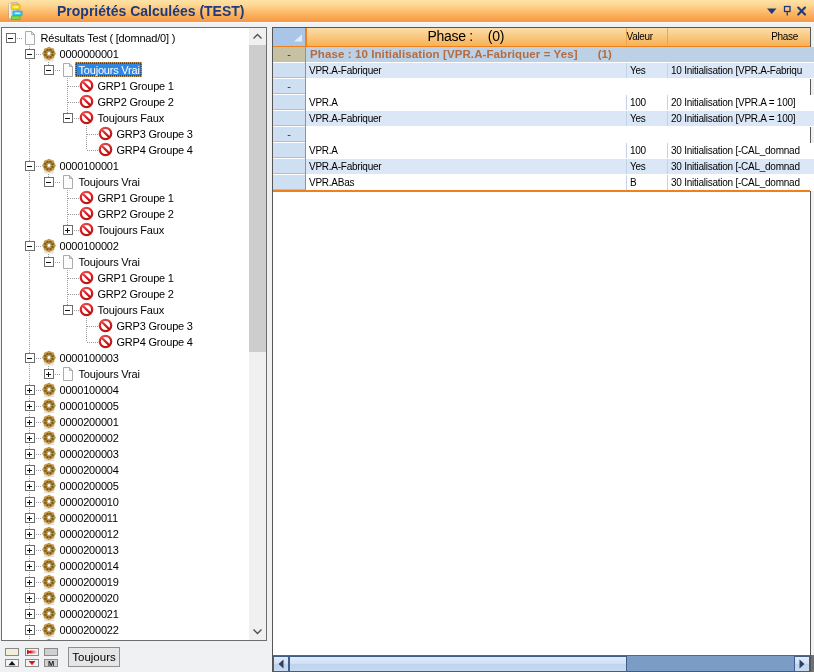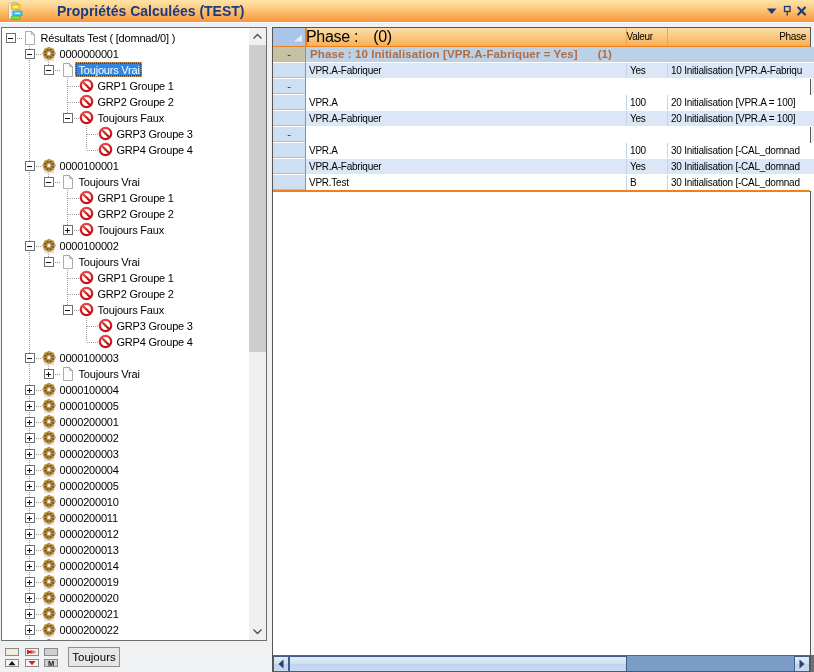--- a/index.html
+++ b/index.html
@@ -319,23 +319,23 @@
         <path d="M4.5 6.5 L8.5 10.5 L12.5 6.5" stroke="#505050" stroke-width="1.4" fill="none"></path>
       </svg>
  </div>
 </div>
 
 <div id="gridpanel">
 <div class="abs" style="left:0;top:0;width:32px;height:18px;background:#a9c6e8"></div>
 <svg class="abs" style="left:21px;top:6px" width="9" height="8">
       <path d="M0 7.5 L8 7.5 L8 0.5 Z" fill="#e6edf8"></path>
     </svg>
-<div class="abs" style="left:33px;top:0;width:320.5px;height:18px;background:linear-gradient(180deg,#fcdda9,#f7b154);border-right:1px solid #eda64e;font-size:16px;letter-spacing:-0.3px;line-height:17px">Phase :<span style="padding-left:15px">(0)</span></div>
+<div class="abs" style="left:33px;top:0;width:320.5px;height:18px;background:linear-gradient(180deg,#fcdda9,#f7b154);border-right:1px solid #eda64e;text-align:center;font-size:14px;letter-spacing:-0.3px;line-height:17px">Phase :<span style="padding-left:15px">(0)</span></div>
 <div class="abs" style="left:353.5px;top:0;width:41px;height:18px;background:linear-gradient(180deg,#fcdda9,#f7b154);border-right:1px solid #eda64e;font-size:10px;letter-spacing:-0.3px;line-height:17px">Valeur</div>
-<div class="abs" style="left:394.5px;top:0;width:142.5px;height:18px;background:linear-gradient(180deg,#fcdda9,#f7b154);font-size:10px;letter-spacing:-0.3px;line-height:17px;text-align:right;padding-right:4px">Phase</div>
+<div class="abs" style="left:394.5px;top:0;width:142.5px;height:18px;background:linear-gradient(180deg,#fcdda9,#f7b154);font-size:10px;letter-spacing:-0.3px;line-height:17px;text-align:right;padding-right:12px">Phase</div>
 <div class="abs" style="left:32px;top:0;width:1.5px;height:18px;background:#f08019"></div>
 <div class="abs" style="left:0;top:17.5px;width:537px;height:1.5px;background:#f08019"></div>
 <div class="abs" style="left:0;top:19px;width:32px;height:15px;background:#c6c1a2;border-bottom:1px solid #a9c0dd;color:#333;text-align:center;font-size:11px;line-height:14px">-</div>
 <div class="abs" style="left:32px;top:19px;width:2px;height:15px;background:#f08019"></div>
 <div class="gr grouptext" style="top:19px;background:#bcd0e6;border-bottom:1px solid #fff;color:#b26c41">Phase : 10 Initialisation [VPR.A-Fabriquer = Yes]<span class="gn">(1)</span></div>
 <div class="abs" style="left:0;top:35px;width:32px;height:15px;background:#cfdff2;border-bottom:1px solid #a9c0dd;color:#333;text-align:center;font-size:11px;line-height:14px"></div>
 <div class="gr" style="top:35px;background:#dbe6f6;border-bottom:1px solid #fff">
       <div class="cell" style="left:0;width:321px;border-right:1px solid #c3d4e9">VPR.A-Fabriquer</div>
       <div class="cell" style="left:321px;width:41px;border-right:1px solid #c3d4e9">Yes</div>
       <div class="cell" style="left:362px;width:142px">10 Initialisation [VPR.A-Fabriqu</div>
@@ -361,21 +361,21 @@
       <div class="cell" style="left:362px;width:142px">30 Initialisation [-CAL_domnad</div>
     </div>
 <div class="abs" style="left:0;top:131px;width:32px;height:15px;background:#cfdff2;border-bottom:1px solid #a9c0dd;color:#333;text-align:center;font-size:11px;line-height:14px"></div>
 <div class="gr" style="top:131px;background:#dbe6f6;border-bottom:1px solid #fff">
       <div class="cell" style="left:0;width:321px;border-right:1px solid #c3d4e9">VPR.A-Fabriquer</div>
       <div class="cell" style="left:321px;width:41px;border-right:1px solid #c3d4e9">Yes</div>
       <div class="cell" style="left:362px;width:142px">30 Initialisation [-CAL_domnad</div>
     </div>
 <div class="abs" style="left:0;top:147px;width:32px;height:15px;background:#cfdff2;border-bottom:1px solid #a9c0dd;color:#333;text-align:center;font-size:11px;line-height:14px"></div>
 <div class="gr" style="top:147px;background:#ffffff;border-bottom:1px solid #fff">
-      <div class="cell" style="left:0;width:321px;border-right:1px solid #c3d4e9">VPR.Test</div>
+      <div class="cell" style="left:0;width:321px;border-right:1px solid #c3d4e9">VPR.ABas</div>
       <div class="cell" style="left:321px;width:41px;border-right:1px solid #c3d4e9">B</div>
       <div class="cell" style="left:362px;width:142px">30 Initialisation [-CAL_domnad</div>
     </div>
 <div class="abs" style="left:0;top:162px;width:537px;height:1.5px;background:#f08019"></div>
 <div class="abs" style="left:32px;top:19px;width:1px;height:143px;background:#7d97b2"></div>
 <div class="abs" style="left:0;top:627px;width:537px;height:16px;background:#7b9cc4;border-top:1px solid #51698f">
  <div class="abs" style="left:0;top:0;width:16px;height:16px;background:linear-gradient(180deg,#e2ecfa 0%,#cfdff2 48%,#bed3ed 52%,#c8d9f0 100%);border:1px solid #405e8c">
   <svg width="14" height="14" style="display:block">
           <path d="M9.5 2.5 L4.5 7 L9.5 11.5 Z" fill="#2d3f63"></path>
         </svg>

